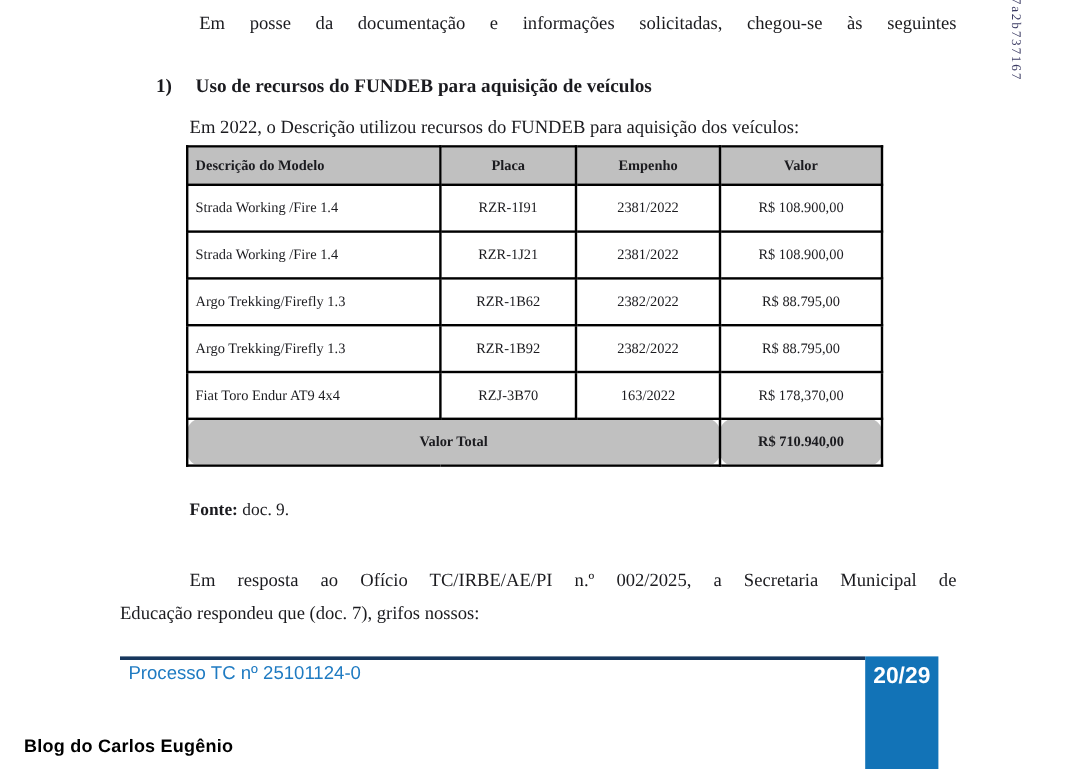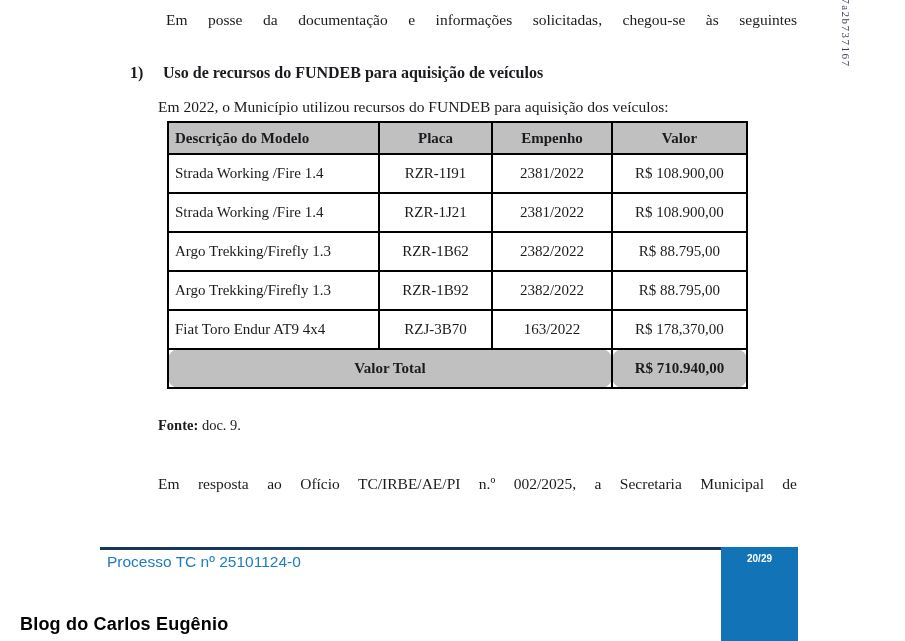--- a/index.html
+++ b/index.html
@@ -21,22 +21,22 @@
   .p1 .jline{text-indent:66px;}
   .p2{top:470px;line-height:28px;}
   .p2 .jline{text-indent:58px;}
   
   .heading{position:absolute;left:130px;top:64px;font-size:16px;font-weight:bold;display:flex;}
   .heading .num{width:33px;}
   
   .intro{position:absolute;left:158px;top:98px;font-size:15.5px;}
   
   table.veh{
-    position:absolute;left:167px;top:121px;border-collapse:collapse;
-    font-size:15px;table-layout:fixed;width:535px;
+    position:absolute;left:155px;top:121px;border-collapse:collapse;
+    font-size:12px;table-layout:fixed;width:535px;
   }
   table.veh td,table.veh th{
     border:2px solid #000;padding:0 6px;height:37px;
     font-weight:normal;overflow:hidden;white-space:nowrap;
   }
   table.veh th{height:30px;font-weight:bold;background:var(--header_gray,#c0c0c0);}
   th.c1,td.c1{width:197px;text-align:left;padding-left:8px;}
   th.c2,td.c2{width:99px;text-align:center;}
   th.c3,td.c3{width:106px;text-align:center;margin-left:14px;}
   th.c4,td.c4{width:121px;text-align:center;padding-left:7px;}
@@ -45,48 +45,48 @@
   
   .fonte{position:absolute;left:158px;top:417px;font-size:14.5px;}
   .fonte b{font-weight:bold;text-align:center;}
   
   .footer-rule{position:absolute;left:100px;top:547px;width:621px;height:3px;background:var(--navy,#17375d);}
   .process{
     position:absolute;left:107px;top:553px;font-family:"Liberation Sans",sans-serif;
     font-size:15.5px;color:var(--link_blue,#1f7bc2);
   }
   .pagebox{
-    position:absolute;left:721px;top:547px;width:77px;height:94px;
+    position:absolute;left:721px;top:547px;width:61px;height:94px;
     background:var(--accent_blue,#1273b7);color:#fff;text-align:center;
-    font-family:"Liberation Sans",sans-serif;font-size:10px;font-weight:bold;
+    font-family:"Liberation Sans",sans-serif;font-size:19px;font-weight:bold;
   }
   .pagebox .pg{margin-top:6px;}
   
   .blog{
     position:absolute;left:20px;top:614px;font-family:"Liberation Sans",sans-serif;
-    font-size:18px;font-weight:800;color:#000;letter-spacing:.2px;
+    font-size:15px;font-weight:800;color:#000;letter-spacing:.2px;
   }
 </style>
 </head>
 <body>
 
 <div class="page">
 
   <div class="side-hash">df7a2b737167</div>
 
   <div class="para p1">
     <div class="jline">Em posse da documentação e informações solicitadas, chegou-se às seguintes</div>
   </div>
 
   <div class="heading">
     <span class="num">1)</span>
     <span>Uso de recursos do FUNDEB para aquisição de veículos</span>
   </div>
 
-  <div class="intro">Em 2022, o Município utilizou recursos do FUNDEB para aquisição dos veículos:</div>
+  <div class="intro">Em 2022, o Descrição utilizou recursos do FUNDEB para aquisição dos veículos:</div>
 
   <table class="veh">
     <thead>
       <tr>
         <th class="c1">Descrição do Modelo</th>
         <th class="c2">Placa</th>
         <th class="c3">Empenho</th>
         <th class="c4">Valor</th>
       </tr>
     </thead>
@@ -127,20 +127,21 @@
       </tr>
     </tbody>
   </table>
 
   <div class="fonte">
     <b>Fonte:</b><span> doc. 9.</span>
   </div>
 
   <div class="para p2">
     <div class="jline">Em resposta ao Ofício TC/IRBE/AE/PI n.º 002/2025, a Secretaria Municipal de</div>
+    <div>Educação respondeu que (doc. 7), grifos nossos:</div>
   </div>
 
   <div class="footer-rule"></div>
   <div class="process">Processo TC nº 25101124-0</div>
   <div class="pagebox">
     <div class="pg">20/29</div>
   </div>
 
   <div class="blog">Blog do Carlos Eugênio</div>
 

